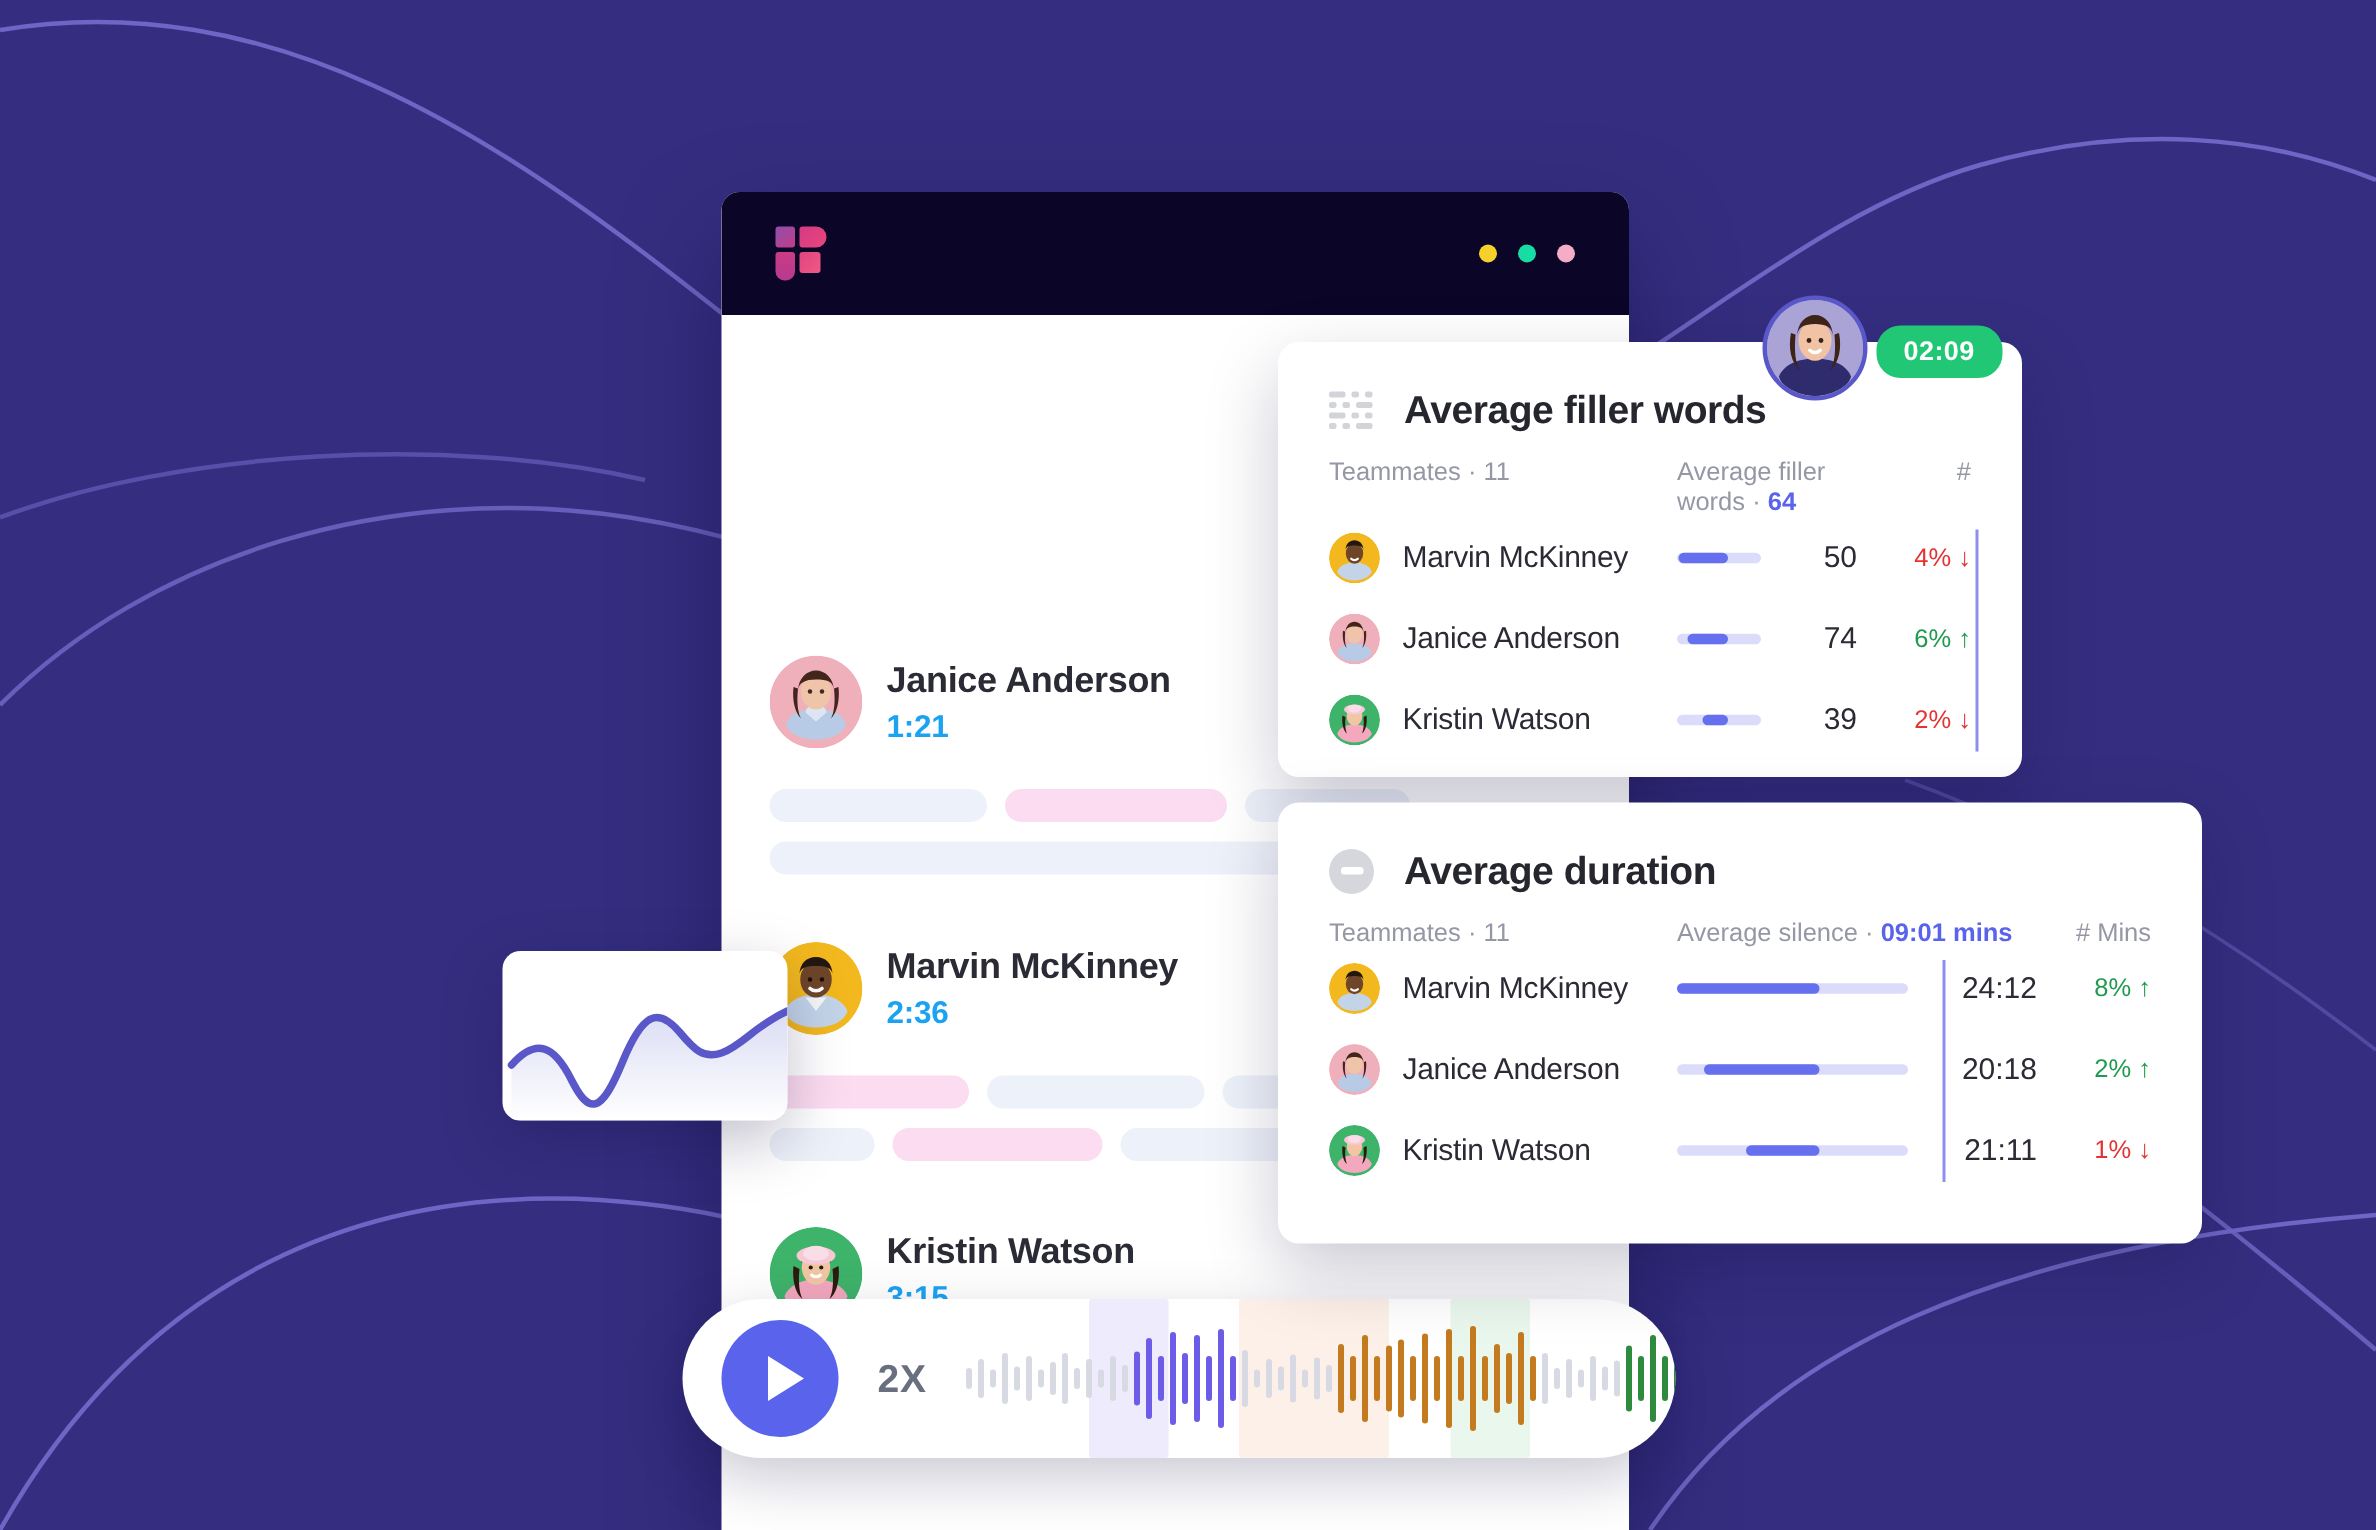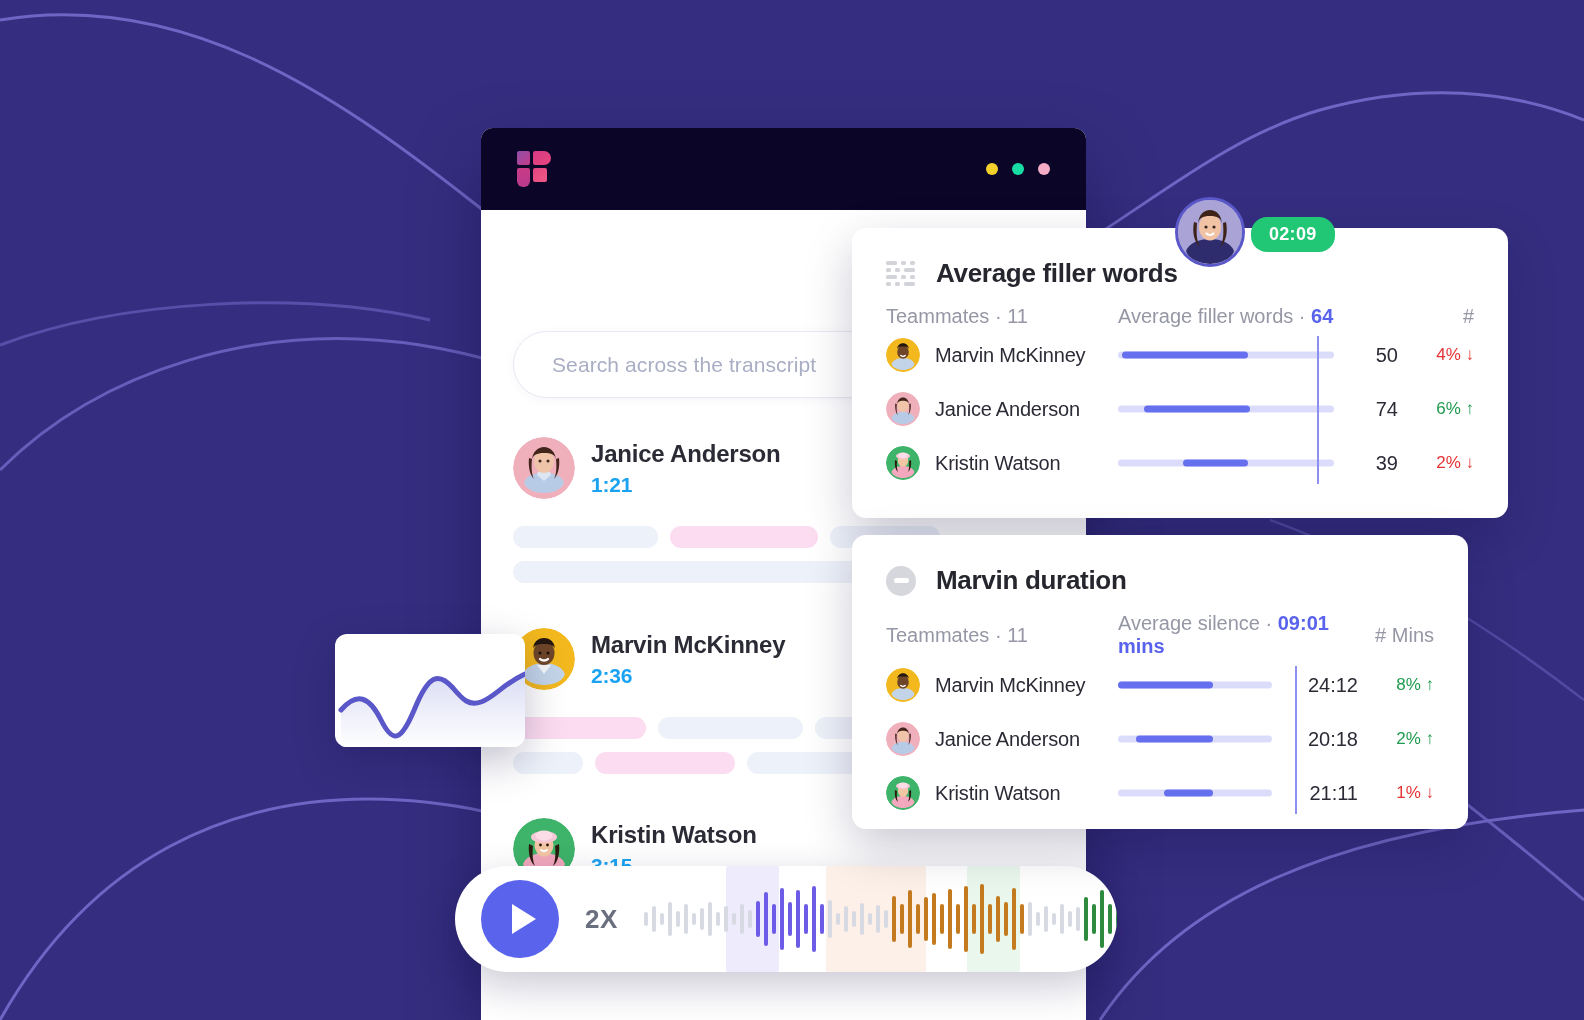--- a/index.html
+++ b/index.html
@@ -141,40 +141,40 @@
   }
 
   
   .metric-card {
     position: absolute;
     background: #fff;
     border-radius: 14px;
     box-shadow: 0 18px 48px rgba(12,8,55,.22);
     z-index: 4;
   }
-  .mc1 { left: 852px; top: 228px; width: 656px; height: 290px; }
+  .mc1 { left: 852px; top: 228px; width: 496px; height: 290px; }
   .mc2 { left: 852px; top: 535px; width: 616px; height: 294px; }
   .mc-head {
     display: flex; align-items: center; gap: 20px;
     padding: 30px 34px 0 34px;
   }
   .mc-title { font-size: 26px; font-weight: 700; color: #26262F; letter-spacing: -.3px; }
   .icon-grid { width: 30px; height: 26px; flex: none; position: relative; }
   .icon-grid i { position: absolute; background: #D2D4DA; border-radius: 1.5px; height: 4px; display:block; }
   .icon-minus {
     width: 30px; height: 30px; border-radius: 50%;
     background: #D5D7DC; flex: none;
     display: flex; align-items: center; justify-content: center;
   }
   .icon-minus i { display: block; width: 15px; height: 4.5px; background: #fff; border-radius: 2px; }
 
   .mc-cols {
-    display: flex; align-items: center;
+    display: flex; align-items: flex-start;
     padding: 16px 34px 0 34px;
-    font-size: 20px; color: #9597A5;
+    font-size: 17px; color: #9597A5;
   }
   .col-teammates { width: 232px; flex: none; }
   .col-average { flex: 1; }
   .col-average .hi { color: #5A63EB; font-weight: 600; }
   .col-hash { width: 64px; text-align: right; flex: none; }
   .mc2 .col-hash { width: 86px; }
 
   .mrow {
     display: flex; align-items: center;
     padding: 0 34px;
@@ -231,23 +231,20 @@
       </div>
       <div class="dots">
         <span class="dot" style="background:#F5D22B"></span>
         <span class="dot" style="background:#17DDA4"></span>
         <span class="dot" style="background:#F5ACC6"></span>
       </div>
     </div>
 
     <div class="app-body">
 
-      <div class="searchbar">
-        <span>Search across the transcript</span>
-      </div>
 
       <div class="tblock tb1">
         <div class="speaker-row">
           <div class="avatar">
             <svg viewBox="0 0 62 62">
               <circle cx="31" cy="31" r="31" fill="#EFB0BC"></circle>
               <path d="M31 56c10 0 18-4 20-10-2-7-9-10-20-10s-18 3-20 10c2 6 10 10 20 10z" fill="#B8CBE6"></path>
               <path d="M24 38c0-3 3-5 7-5s7 2 7 5l-7 6z" fill="#DCE6F2"></path>
               <ellipse cx="31" cy="24" rx="10" ry="12" fill="#F0C4A8"></ellipse>
               <path d="M19 24c0-9 6-14 12-14s12 5 12 14c0-7-5-8-12-8s-12 2-12 8z" fill="#43251C"></path>
@@ -458,21 +455,21 @@
         <div class="mrow-delta down"><span>2%</span> ↓</div>
       </div>
     </div>
   </div>
 
   <div class="metric-card mc2">
     <div class="mc-head">
       <div class="icon-minus">
           <i></i>
         </div>
-      <div class="mc-title">Marvin duration</div>
+      <div class="mc-title">Average duration</div>
     </div>
     <div class="mc-cols">
       <div class="col-teammates">Teammates · 11</div>
       <div class="col-average">
         <span>Average silence</span>
         <span> · </span><span class="hi">09:01 mins</span>
       </div>
       <div class="col-hash"># Mins</div>
     </div>
 

